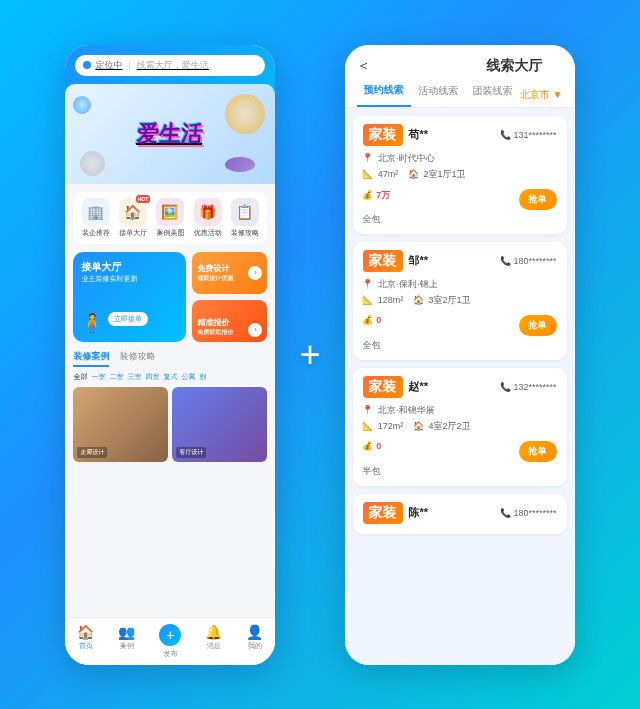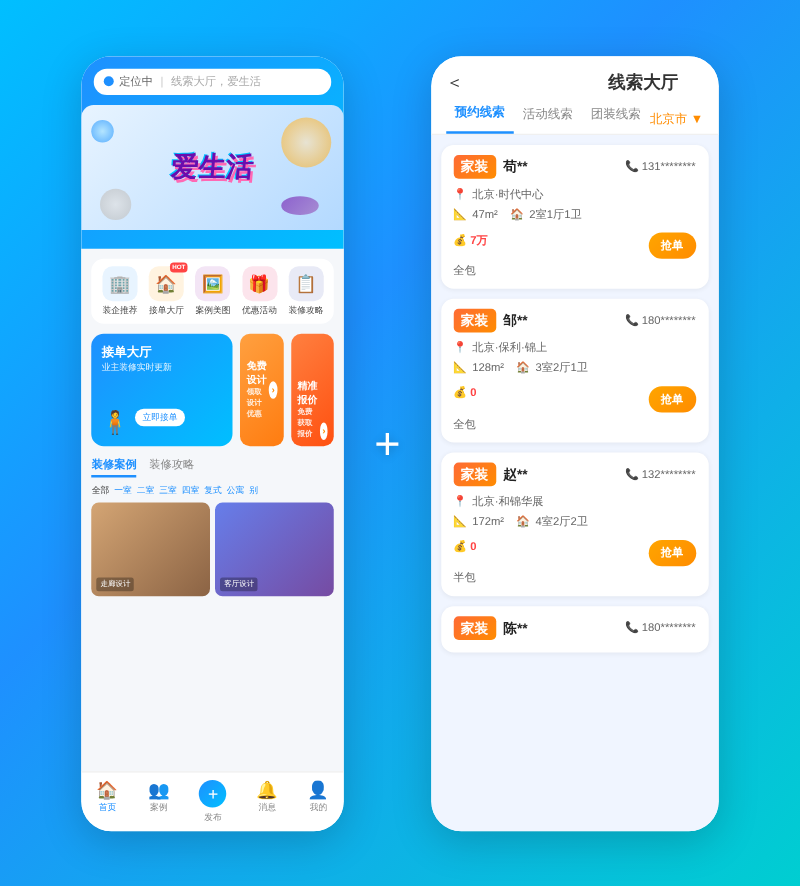--- a/index.html
+++ b/index.html
@@ -25,22 +25,23 @@
       height: 620px;
       background: #fff;
       border-radius: 24px;
       overflow: hidden;
       box-shadow: 0 8px 32px rgba(0,0,0,0.18);
       display: flex;
       flex-direction: column;
     }
     .phone-left-header {
       background: linear-gradient(135deg, #1e90ff 0%, #00bfff 100%);
-      padding: 10px 10px 15px 10px;
+      padding: 10px 10px 0 10px;
       position: relative;
+      text-decoration: underline;
     }
     .location-bar {
       display: flex;
       align-items: center;
       background: #fff;
       border-radius: 12px;
       padding: 4px 8px;
       margin-bottom: 8px;
       font-size: 9px;
       color: #666;
@@ -162,21 +163,21 @@
       color: #1e90ff;
       border: none;
       border-radius: 8px;
       font-size: 7px;
       padding: 2px 6px;
       cursor: pointer;
       align-self: flex-start;
     }
     .promo-right {
       display: flex;
-      flex-direction: row;
+      flex-direction: column;
       gap: 6px;
       width: 75px;
     }
     .promo-card {
       background: linear-gradient(135deg, #ff8c00, #ffa500);
       border-radius: 8px;
       padding: 5px;
       color: #fff;
       font-size: 7px;
       font-weight: bold;
@@ -357,21 +358,21 @@
     }
     .lead-card-header {
       display: flex;
       align-items: center;
       justify-content: space-between;
       margin-bottom: 6px;
     }
     .lead-type-badge {
       background: linear-gradient(135deg, #ff6b35, #ff8c00);
       color: #fff;
-      font-size: 11px;
+      font-size: 14px;
       padding: 2px 6px;
       border-radius: 4px;
       font-weight: bold;
       text-align: center;
     }
     .lead-name {
       font-size: 11px;
       font-weight: bold;
       color: #222;
       margin-left: 6px;

